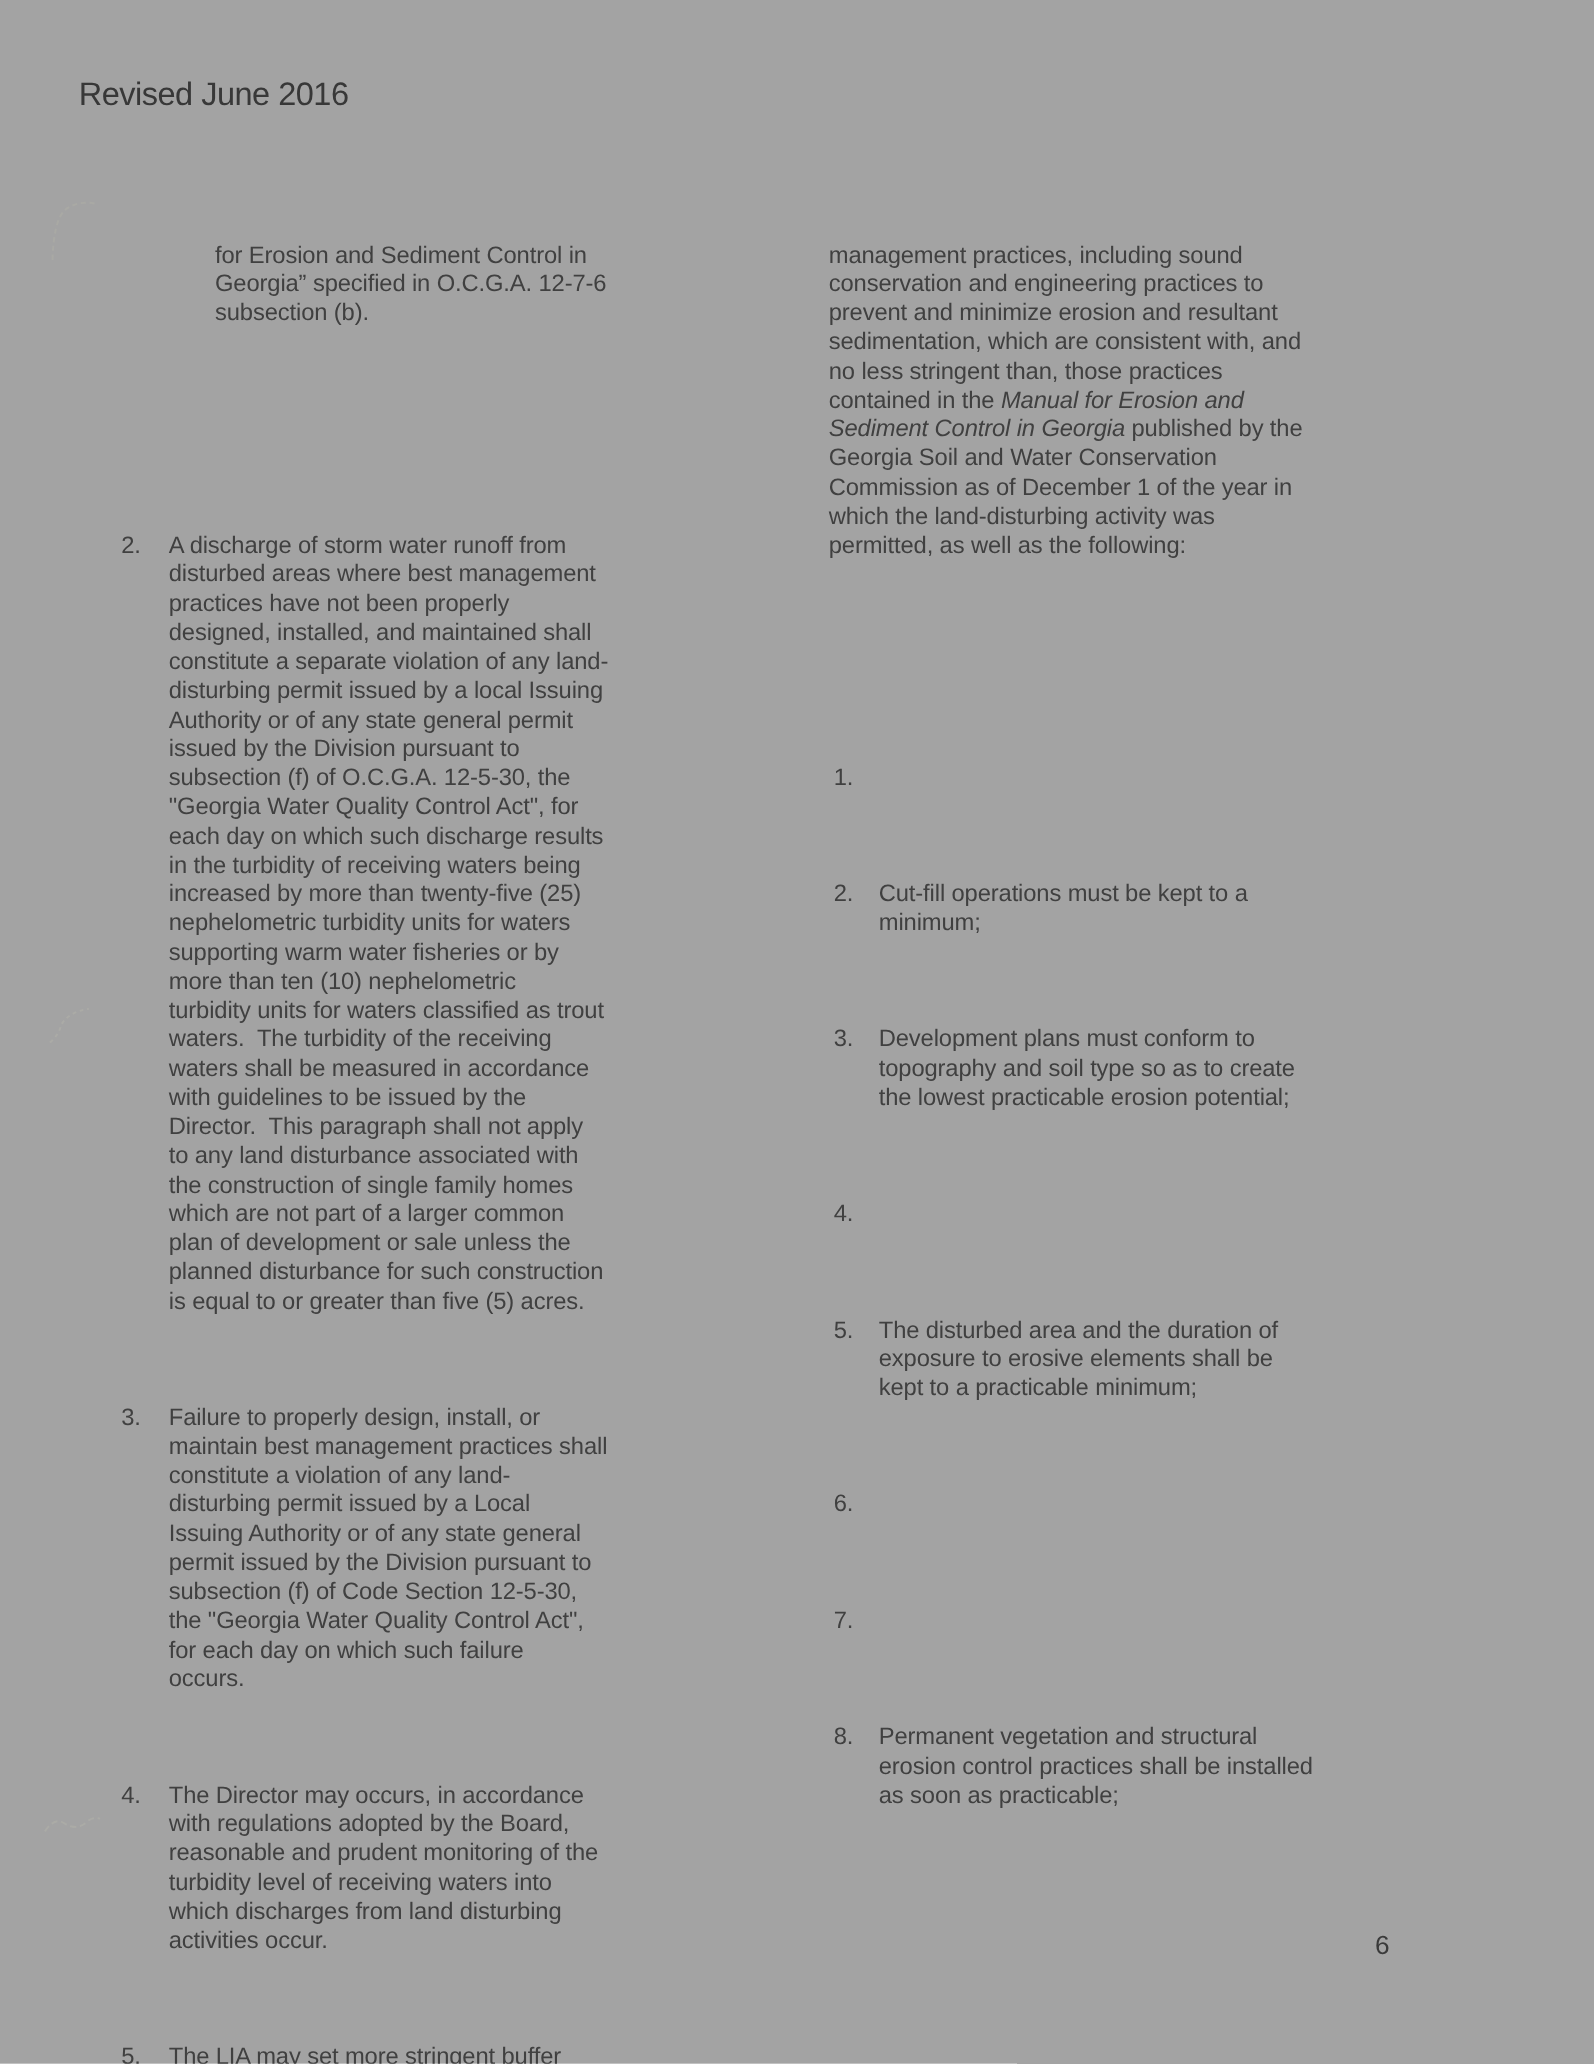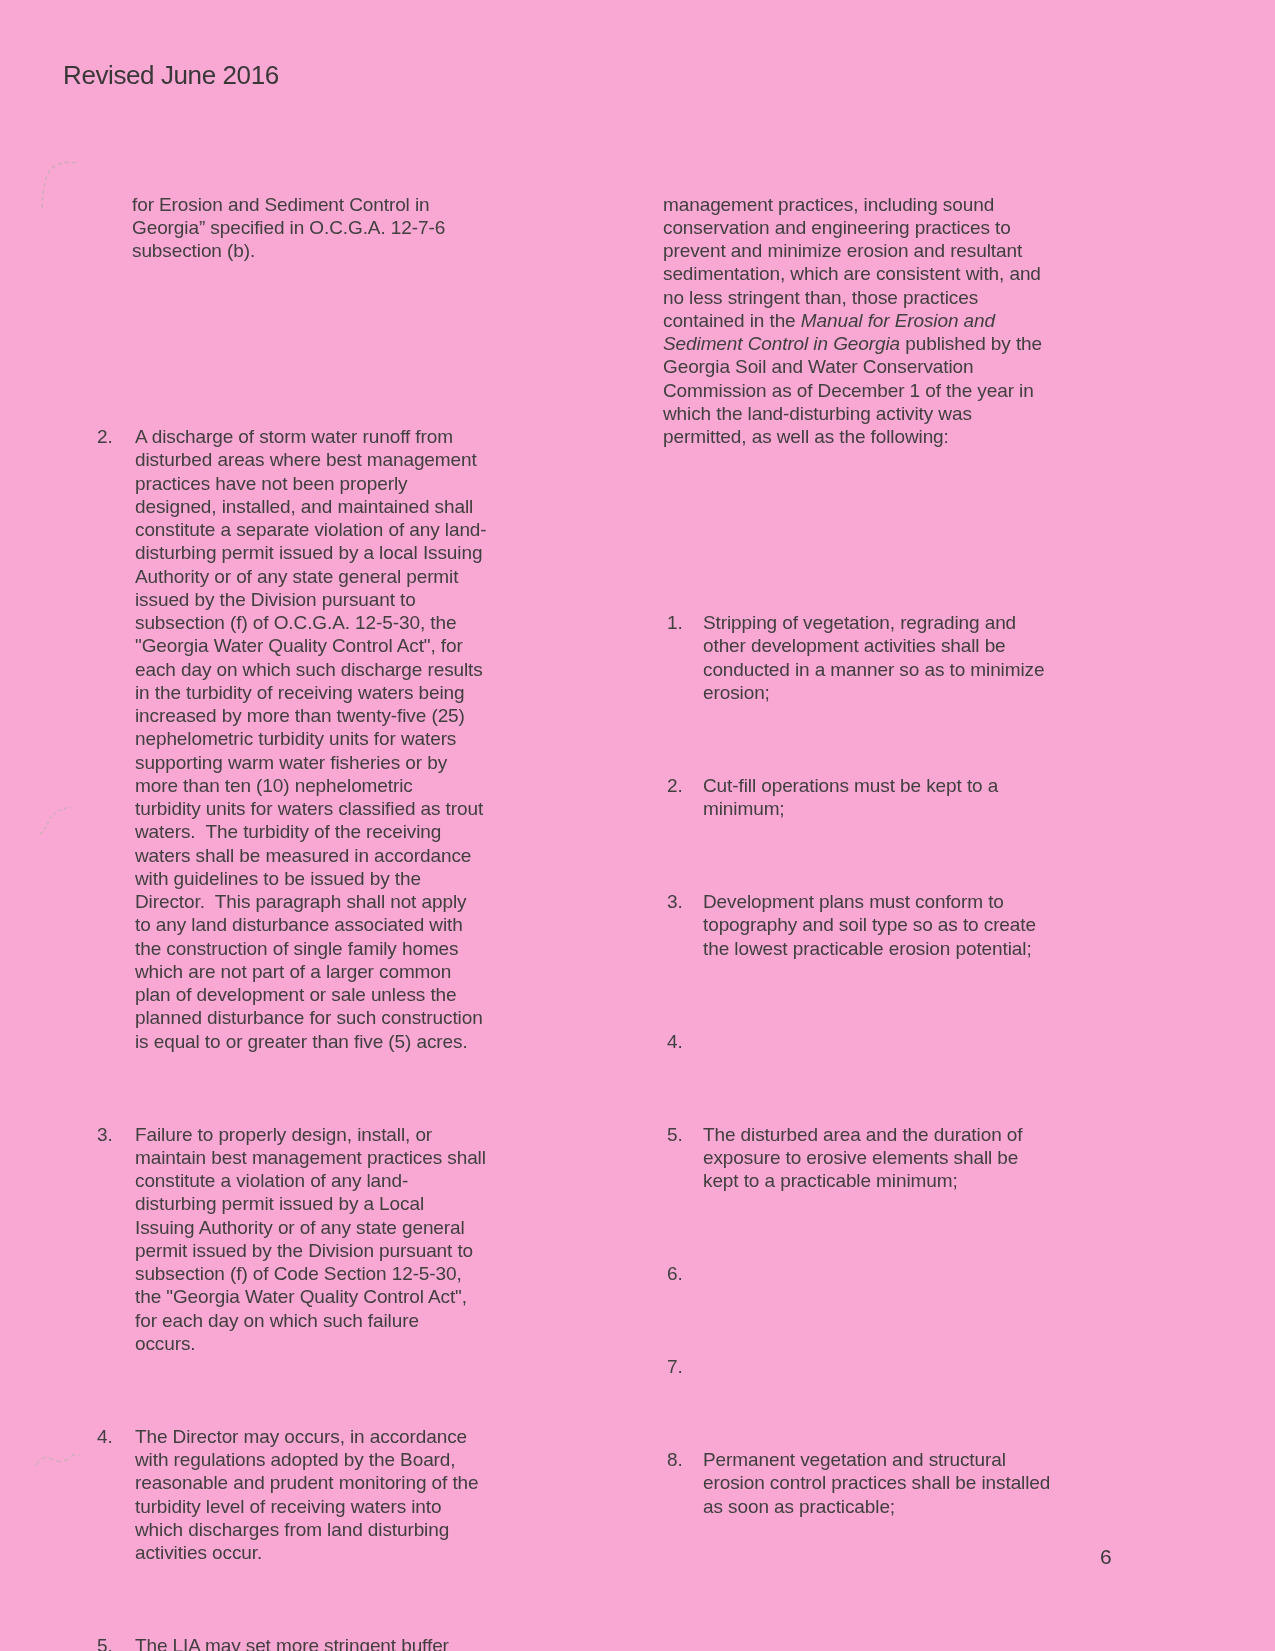--- a/index.html
+++ b/index.html
@@ -4,34 +4,34 @@
 <style>
   html, body { margin:0; padding:0; }
   body {
     width:1275px; height:1651px;
     background:#ffffff;
     font-family:"Liberation Sans", sans-serif;
     color:#3d3d3d;
     position:relative;
     overflow:hidden;
   }
-  .page { position:absolute; inset:0; background:#f9a8d4; }
+  .page { position:absolute; inset:0; background:#a3a3a3; }
   .header {
     position:absolute; left:63px; top:60px;
     font-size:26px; letter-spacing:-0.4px; color:#383838;
   }
   .col {
     position:absolute; top:146px;
     font-size:19px; line-height:23.25px;
     white-space:pre; color:#404040;
     letter-spacing:-0.1px;
   }
   .col-left  { left:64px;  width:510px; }
   .col-right { left:663px; width:455px; }
-  .cont { margin-left:68px; }
+  .cont { margin-left:108px; }
   .li { display:flex; }
   .li .num { flex:none; }
   .col-left  .li .num { margin-left:33px; width:38px; }
   .col-right .li .num { margin-left:4px; width:36px; }
   .txt { flex:none; }
   .it { font-style:italic; }
   .pagenum {
     position:absolute; left:1100px; top:1545px;
     font-size:21px; color:#3a3a3a;
   }
@@ -143,24 +143,20 @@
 Georgia Soil and Water Conservation
 Commission as of December 1 of the year in
 which the land-disturbing activity was
 permitted, as well as the following:</span></div>
 
     <div>
       
     
         <div class="li">
           <span class="num">1.</span>
-          <span class="txt">Stripping of vegetation, regrading and
-other development activities shall be
-conducted in a manner so as to minimize
-erosion;</span>
         </div>
       
         <div class="li">
           <span class="num">2.</span>
           <span class="txt">Cut-fill operations must be kept to a
 minimum;</span>
         </div>
       
         <div class="li">
           <span class="num">3.</span>

